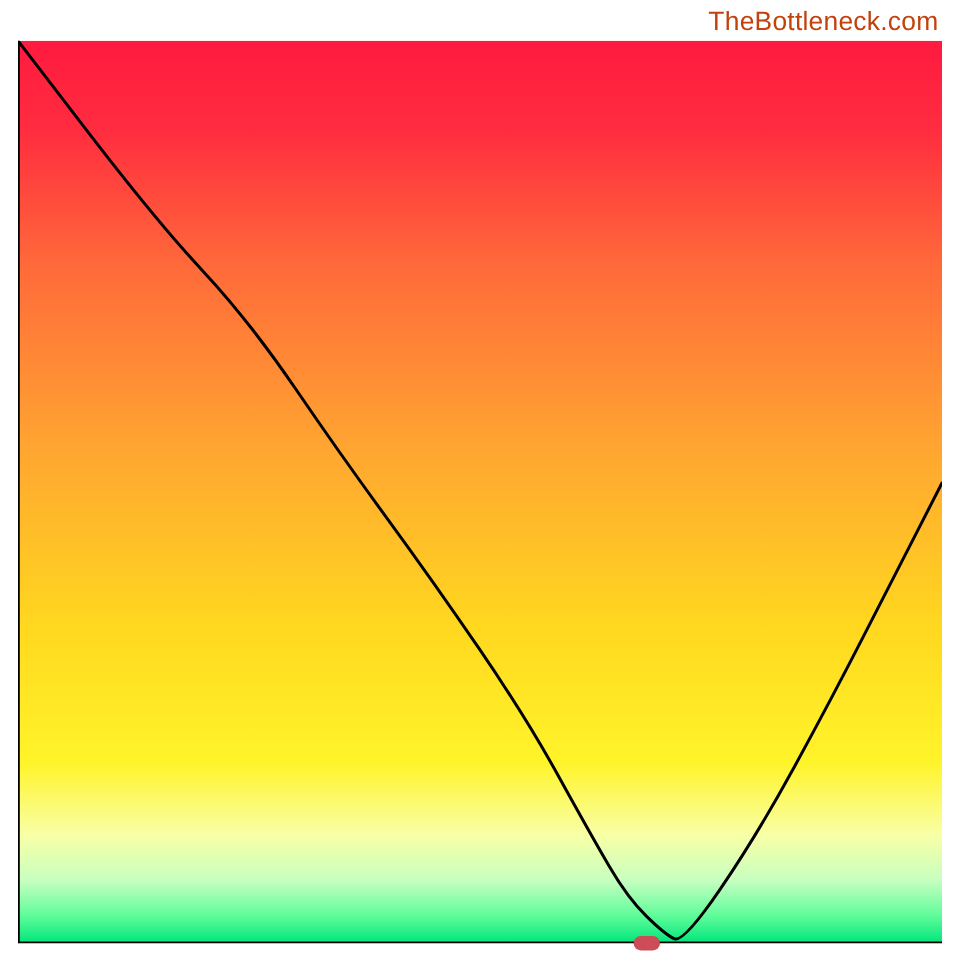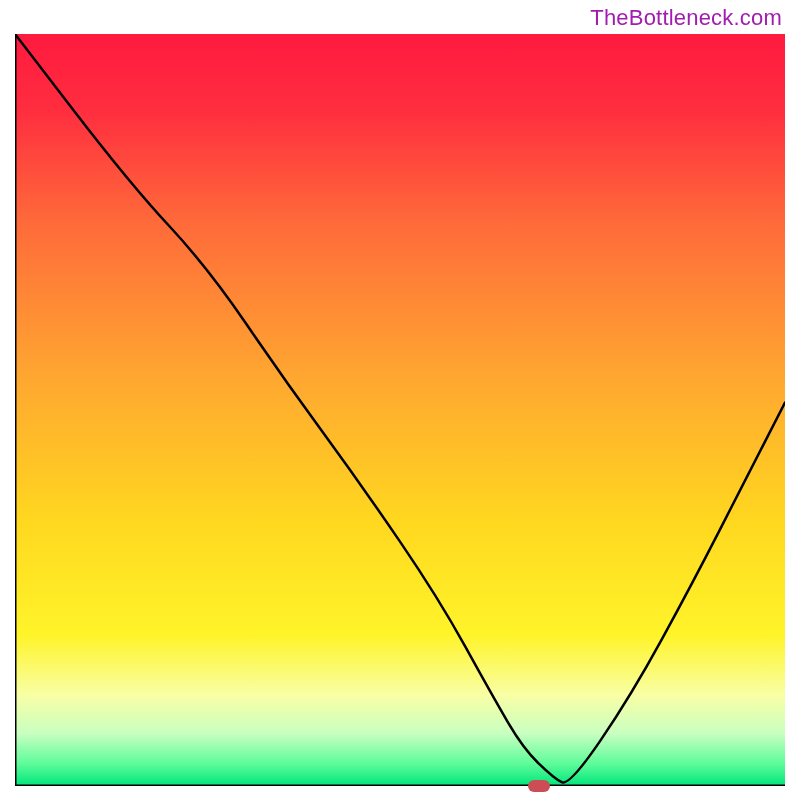--- a/index.html
+++ b/index.html
@@ -13,21 +13,21 @@
   .container {
     position: relative;
     width: 800px;
     height: 800px;
   }
   .watermark {
     position: absolute;
     top: 5px;
     right: 18px;
     font-size: 22px;
-    color: #a21caf;
+    color: #c2410c;
     letter-spacing: 0.2px;
     font-family: Arial, Helvetica, sans-serif;
   }
   .plot-area {
     position: absolute;
     top: 34px;
     left: 15px;
     width: 770px;
     height: 752px;
     box-sizing: border-box;

